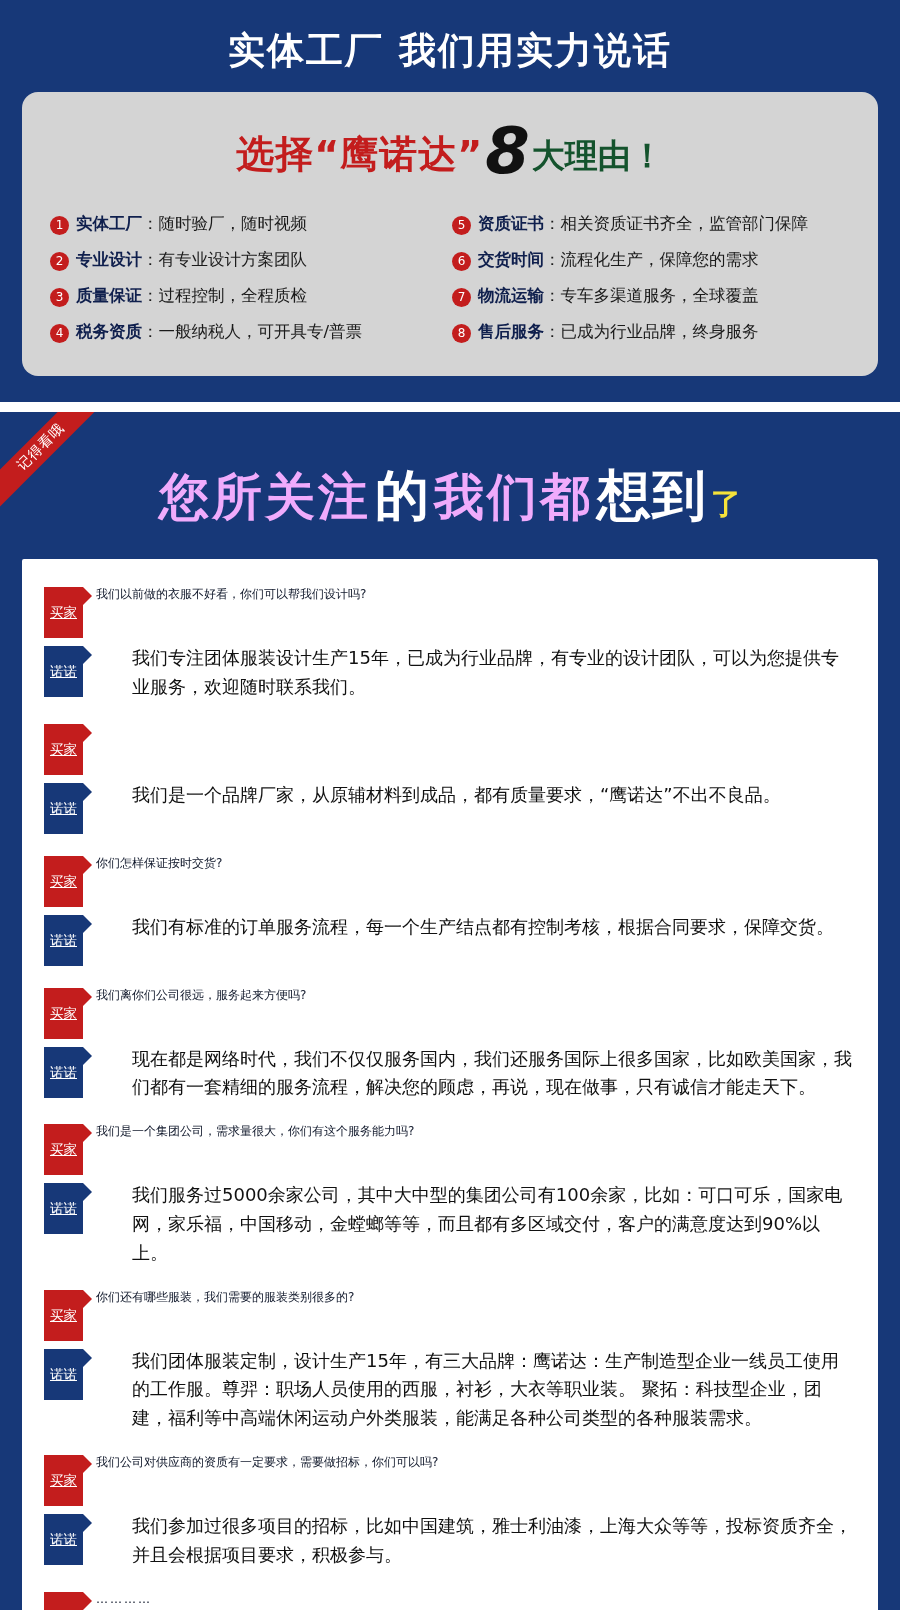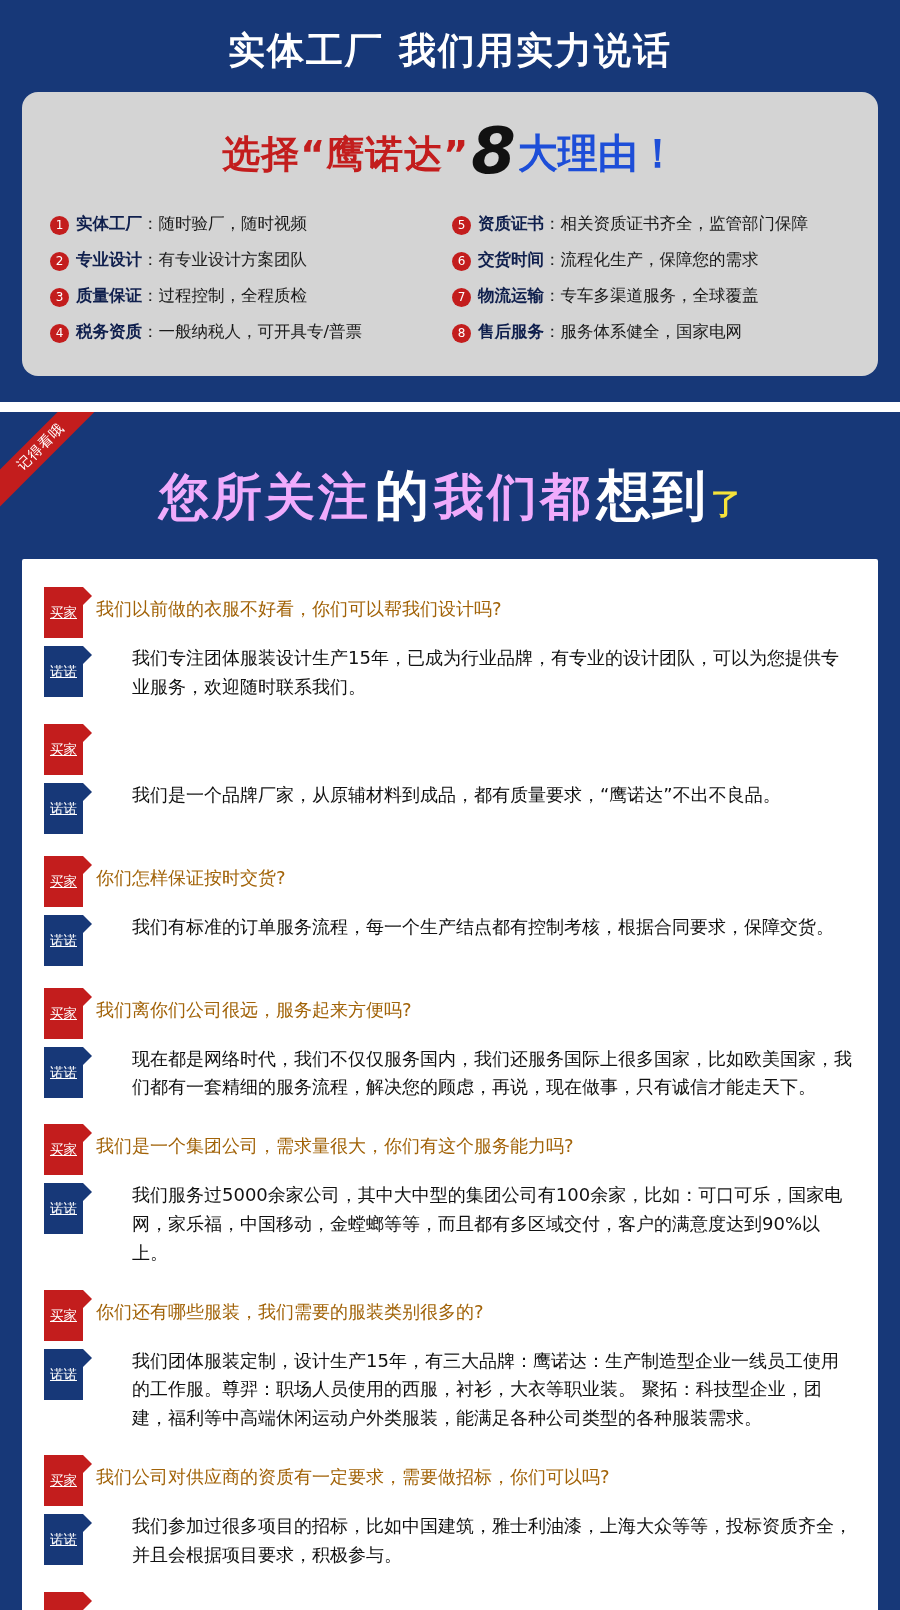--- a/index.html
+++ b/index.html
@@ -53,22 +53,22 @@
   .reasons-head .big8 {
     color: #111111;
     font-size: 64px;
     font-weight: bold;
     font-style: italic;
     font-family: "DejaVu Sans", "Liberation Sans", sans-serif;
     vertical-align: -6px;
     margin: 0 2px;
   }
   .reasons-head .r2 {
-    color: #1d4ed8;
-    font-size: 40px;
+    color: #14532d;
+    font-size: 33px;
     font-weight: bold;
     font-family: "DejaVu Sans", "Liberation Sans", sans-serif;
   }
   .reasons-grid {
     display: flex;
     flex-wrap: wrap;
   }
   .reason {
     width: 50%;
     box-sizing: border-box;
@@ -191,25 +191,24 @@
     height: 0;
     border-top: 9.5px solid transparent;
     border-bottom: 9.5px solid transparent;
   }
   .tag-buyer { background: #c31d1d; }
   .tag-buyer::after { border-left: 9px solid #c31d1d; }
   .tag-us { background: #173878; }
   .tag-us::after { border-left: 9px solid #173878; }
 
   .qtext {
-    color: #a16207;
-    font-size: 18px;
+    color: #0f172a;
+    font-size: 12px;
     line-height: 1.55;
     font-family: "DejaVu Sans", "Liberation Sans", sans-serif;
-    margin-top: 10px;
   }
   .atext {
     color: #111111;
     font-size: 18px;
     line-height: 1.6;
     font-family: "DejaVu Sans", "Liberation Sans", sans-serif;
     margin-left: 36px;
   }
   .dots { letter-spacing: 2px; }
 
@@ -268,21 +267,21 @@
           <div class="rtext"><b>物流运输</b>：<span>专车多渠道服务，全球覆盖</span></div>
         </div>
 
         <div class="reason">
           <div class="rnum">4</div>
           <div class="rtext"><b>税务资质</b>：<span>一般纳税人，可开具专/普票</span></div>
         </div>
 
         <div class="reason">
           <div class="rnum">8</div>
-          <div class="rtext"><b>售后服务</b>：<span>服务体系健全，国家电网</span></div>
+          <div class="rtext"><b>售后服务</b>：<span>已成为行业品牌，终身服务</span></div>
         </div>
 
       </div>
     </div>
   </div>
 
   <div class="gap"></div>
 
   <div class="sec2">
     <div class="ribbon">记得看哦</div>

